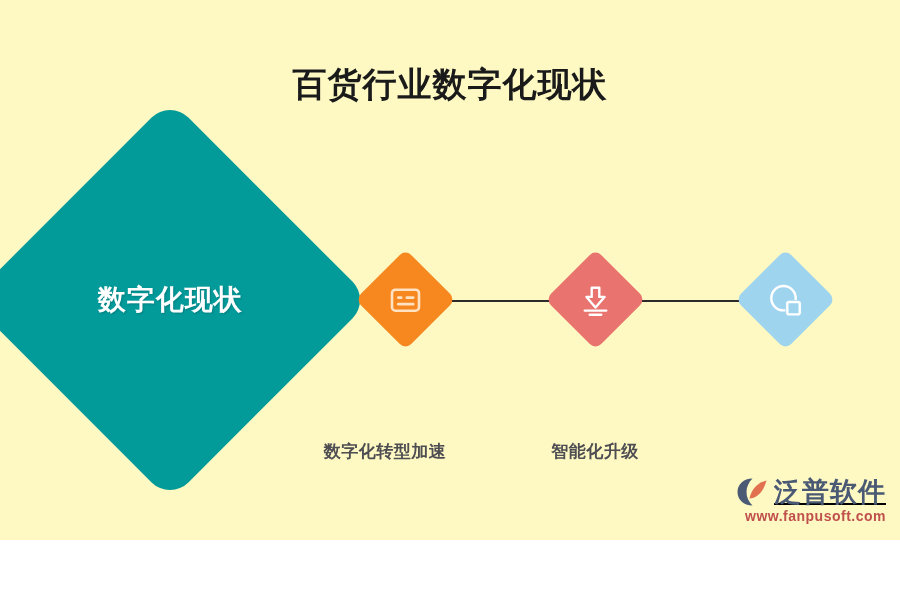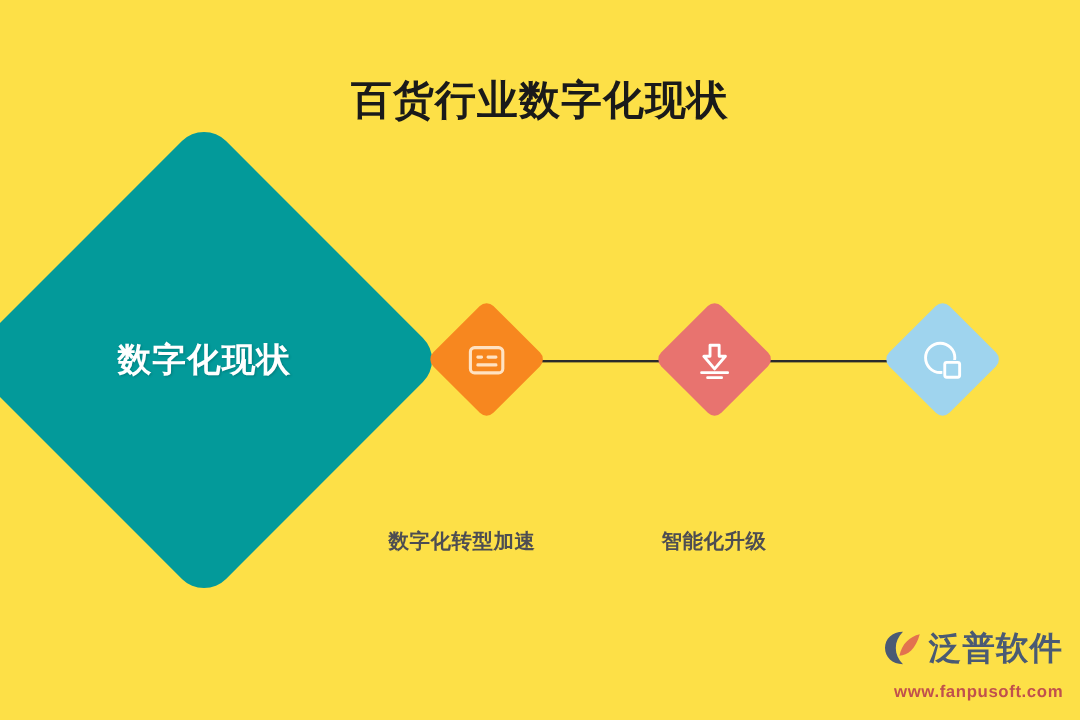--- a/index.html
+++ b/index.html
@@ -11,22 +11,22 @@
     height: 600px;
     background: #ffffff;
     font-family: "Liberation Sans", "DejaVu Sans", sans-serif;
     overflow: hidden;
     position: relative;
   }
 
   #canvas {
     position: relative;
     width: 900px;
-    height: 600px;
-    background: #fde047;
+    height: 540px;
+    background: #fef9c3;
   }
 
   
   .title {
     position: absolute;
     top: 62px;
     left: 0;
     width: 900px;
     text-align: center;
     font-size: 34px;
@@ -113,41 +113,42 @@
     position: absolute;
     right: 14px;
     bottom: 16px;
     display: flex;
     flex-direction: column;
     align-items: flex-end;
   }
   .wm-row {
     display: flex;
     align-items: center;
+    text-decoration: underline;
   }
   .wm-mark {
     width: 34px;
     height: 30px;
     margin-right: 4px;
     flex: none;
   }
   .wm-text {
     font-size: 27px;
     font-weight: bold;
     color: #4a5a74;
     line-height: 30px;
     letter-spacing: 1px;
     white-space: nowrap;
   }
   .wm-url {
     font-size: 14px;
     font-weight: bold;
     color: #c0504d;
     letter-spacing: 0.5px;
-    margin-top: 13px;
+    margin-top: 1px;
     white-space: nowrap;
   }
 </style>
 </head>
 <body>
 
 <div id="canvas">
 
   <div class="title">百货行业数字化现状</div>
 

